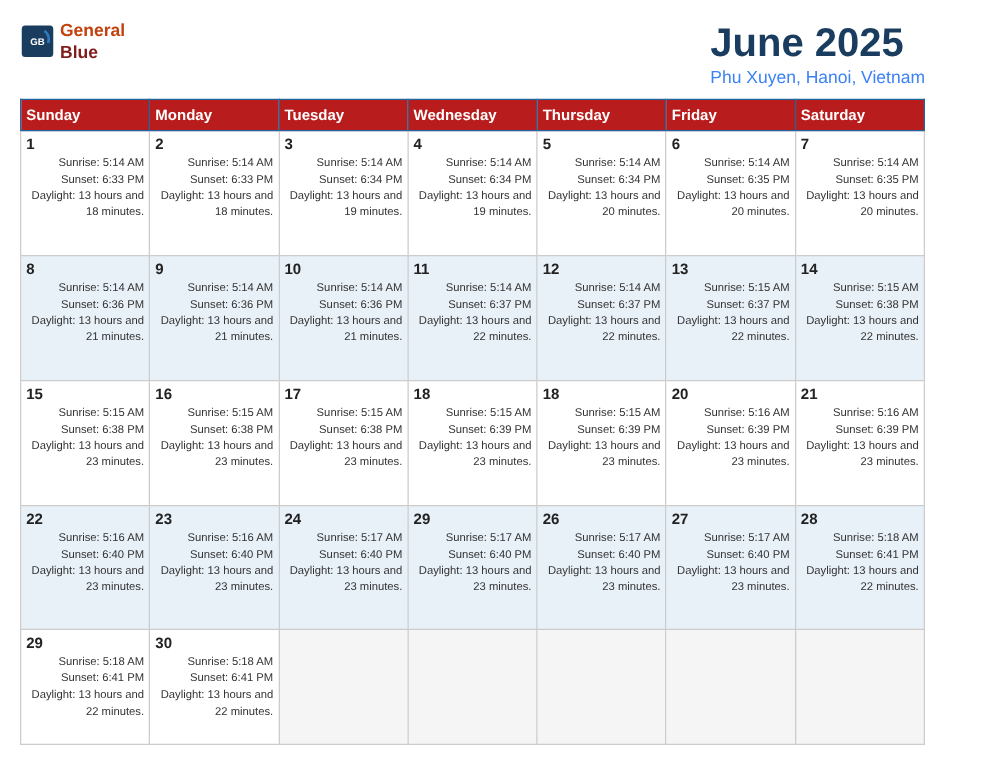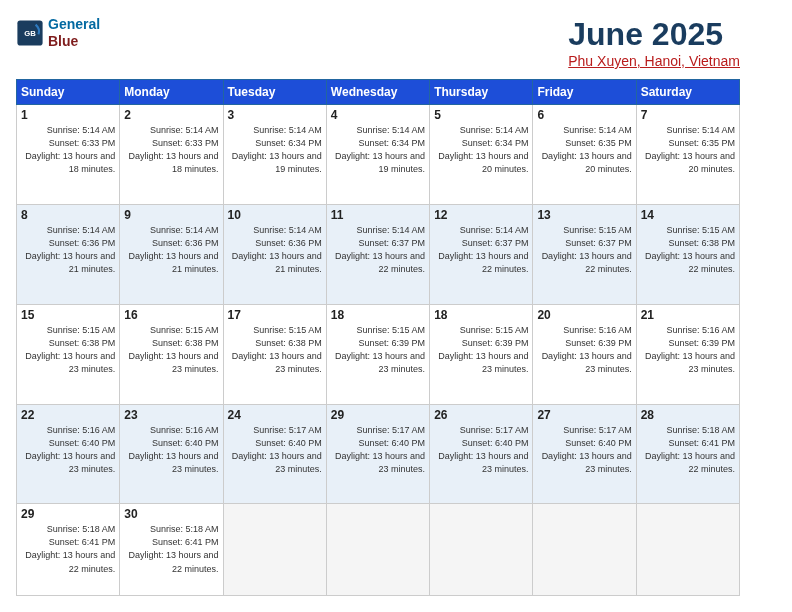--- a/index.html
+++ b/index.html
@@ -34,32 +34,31 @@
     }
     .title-block {
     }
     .calendar-title {
       font-size: 32px;
       font-weight: bold;
       color: #1a3c5e;
     }
     .calendar-subtitle {
       font-size: 14px;
-      color: #b91c1c;
-      text-decoration: underline;
+      color: #3b82f6;
     }
     .calendar {
       flex: 1;
       border: 1px solid #ccc;
       border-collapse: collapse;
       width: 100%;
       table-layout: fixed;
     }
     .calendar th {
-      background: #1d4ed8;
+      background: #b91c1c;
       color: #fff;
       font-size: 12px;
       font-weight: bold;
       padding: 5px 4px;
       border: 1px solid #2266a0;
       text-align: left;
     }
     .calendar td {
       border: 1px solid #ccc;
       vertical-align: top;
@@ -98,21 +97,21 @@
 
 <div class="page">
   <div class="header">
     <div class="logo">
       <svg class="logo-icon" viewBox="0 0 40 40">
         <rect x="2" y="2" width="36" height="36" rx="4" fill="#1a3c5e"></rect>
         <text x="20" y="24" text-anchor="middle" font-size="11" font-weight="bold" fill="white" font-family="Arial">GB</text>
         <path d="M28 8 Q35 14 32 22" stroke="#2e7abf" stroke-width="3" fill="none"></path>
       </svg>
       <div>
-        <div style="font-size:14px;font-weight:bold;color:#0369a1;line-height:1.2">General</div>
+        <div style="font-size:14px;font-weight:bold;color:#c2410c;line-height:1.2">General</div>
         <div style="font-size:14px;font-weight:bold;color:#7f1d1d;line-height:1.2">Blue</div>
       </div>
     </div>
     <div class="title-block">
       <div class="calendar-title">June 2025</div>
       <div class="calendar-subtitle">Phu Xuyen, Hanoi, Vietnam</div>
     </div>
   </div>
 
   <table class="calendar">

